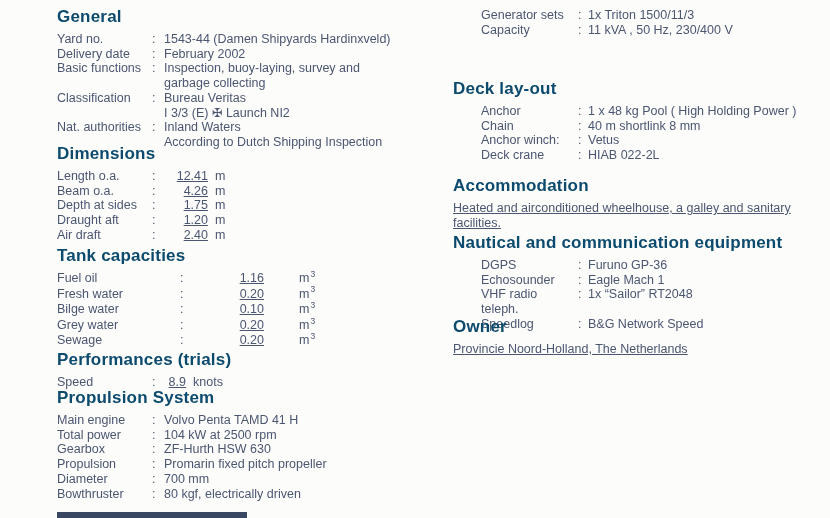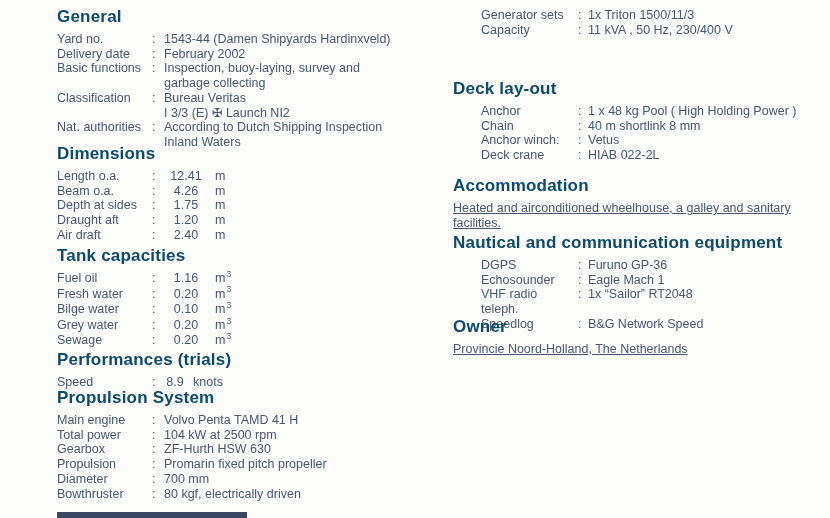--- a/index.html
+++ b/index.html
@@ -13,28 +13,28 @@
   }
   .sec { position:absolute; }
   .sec-left  { left:57px; }
   .sec-right { left:453px; }
   h2.heading {
     font-size:17px; font-weight:700; color:#0c4a6e;
     margin:0 0 5px 0; letter-spacing:0.2px;
     font-family:"Liberation Sans","DejaVu Sans",sans-serif;
   }
   .row { display:flex; font-size:12.5px; line-height:14.7px; }
-  .row.tall { line-height:15.6px; }
+  .row.tall { line-height:15.6px;gap:28px; }
   .lbl   { flex:none; width:95px; }
   .lbl-r { flex:none; width:97px;margin-left:28px; }
   .colon  { flex:none; width:12px; }
   .colon-r{ flex:none; width:10px; }
   .val { flex:1; }
   .vline { display:block; }
-  .numv { flex:none; width:44px; text-align:center; }
+  .numv { flex:none; width:44px; text-align:right;text-decoration:underline; }
   .numv.narrow { width:22px; }
   .unit { margin-left:7px; }
   sup.cube { font-size:8.5px; line-height:0; vertical-align:super; margin-left:1px; }
   .para { font-size:12.5px; line-height:15px; width:350px; margin:0;text-decoration:underline; }
   .footer-bar {
     position:absolute; left:57px; top:512px;
     width:190px; height:6px; background:#3a4763;
   }
 </style>
 </head>
@@ -65,22 +65,22 @@
     <span class="colon">:</span>
     <span class="val">
       <span class="vline">Bureau Veritas</span>
       <span class="vline">I 3/3 (E) ✠ Launch NI2</span>
     </span>
   </div>
   <div class="row">
     <span class="lbl">Nat. authorities</span>
     <span class="colon">:</span>
     <span class="val">
+      <span class="vline">Inland Waters</span>
       <span class="vline">According to Dutch Shipping Inspection</span>
-      <span class="vline">Inland Waters</span>
     </span>
   </div>
 </div>
 
 <div class="sec sec-left" style="top:144px;">
   <h2 class="heading">Dimensions</h2>
   <div class="row">
     <span class="lbl">Length o.a.</span>
     <span class="colon">:</span>
     <span class="numv">12.41</span>

